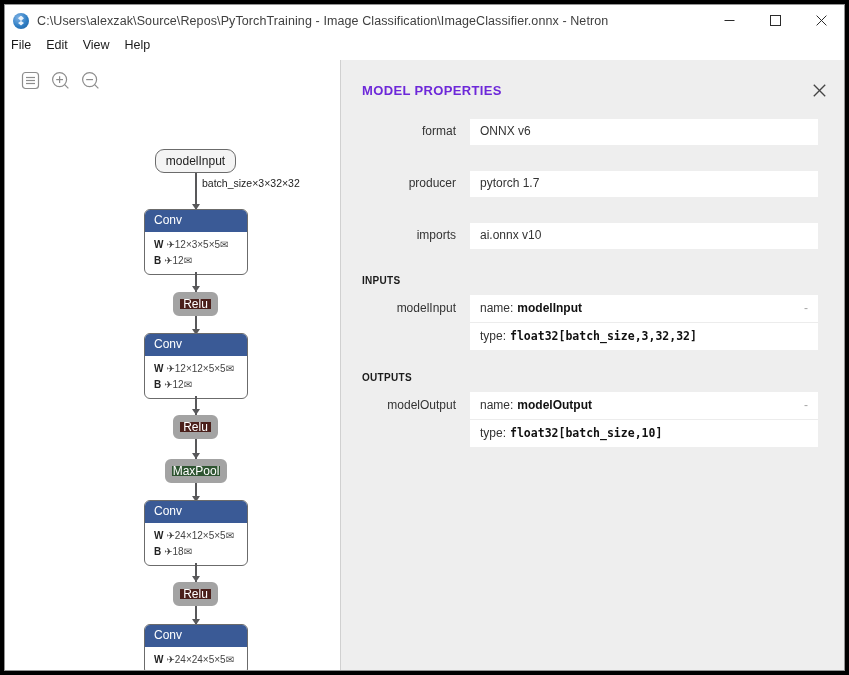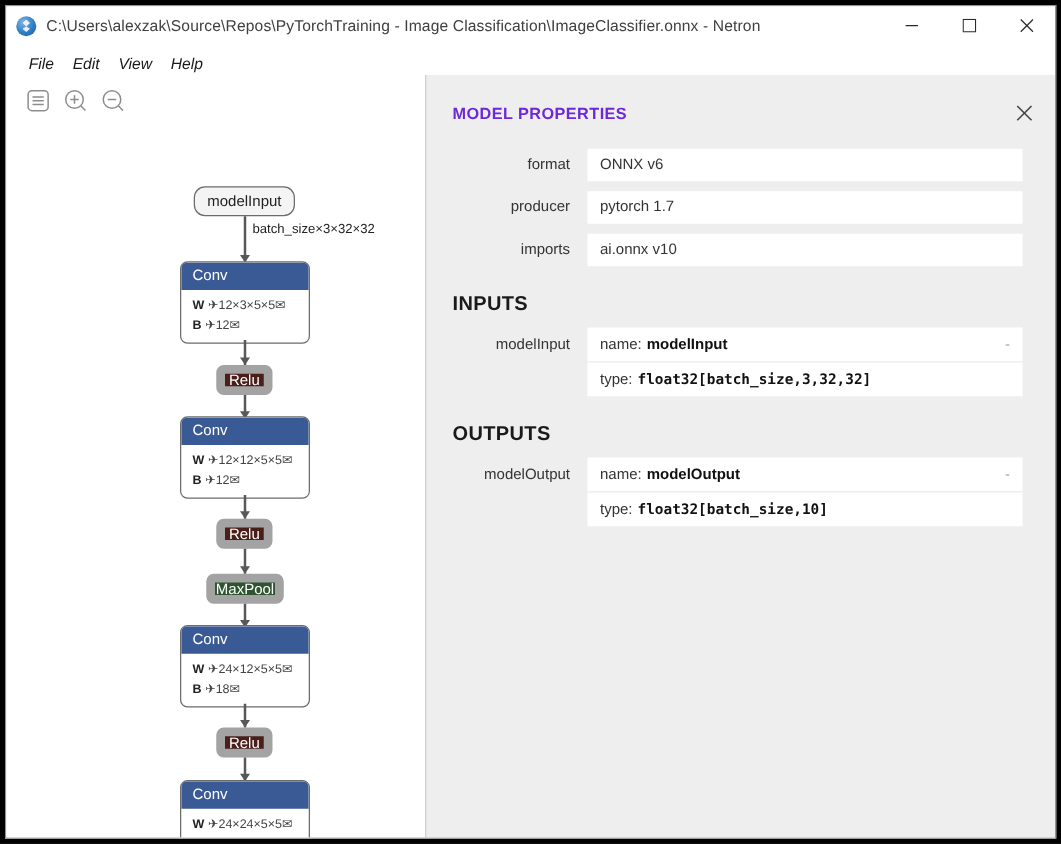--- a/index.html
+++ b/index.html
@@ -79,23 +79,22 @@
     color: #2b2b2b;
   }
   .win-btn svg { display: block; }
 
   
   #menubar {
     height: 24px;
     min-height: 24px;
     background: #ffffff;
     display: flex;
-    align-items: flex-end;
-    padding-left: 18px;
-    font-style: italic;
+    align-items: flex-start;
+    padding-left: 6px;
   }
   .menu-item {
     font-size: 12.5px;
     color: #1a1a1a;
     padding: 2px 9px 2px 0;
     margin-right: 6px;
     white-space: nowrap;
   }
 
   
@@ -243,31 +242,31 @@
     color: #444;
     width: 18px;
     height: 18px;
     display: flex;
     align-items: center;
     justify-content: center;
   }
   #sidebar-close svg { display: block; }
 
   .section-title {
-    font-size: 16px;
+    font-size: 10px;
     font-weight: bold;
     color: #1a1a1a;
     letter-spacing: 0.3px;
     margin: 22px 0 9px 21px;
   }
 
   .prop-row {
     display: flex;
     align-items: flex-start;
-    margin: 0 26px 8px 21px;
+    margin: 0 26px 26px 21px;
   }
   .prop-label {
     width: 108px;
     min-width: 108px;
     text-align: right;
     font-size: 12px;
     color: #333;
     padding: 5px 14px 0 0;
     box-sizing: border-box;
     line-height: 1.2;

